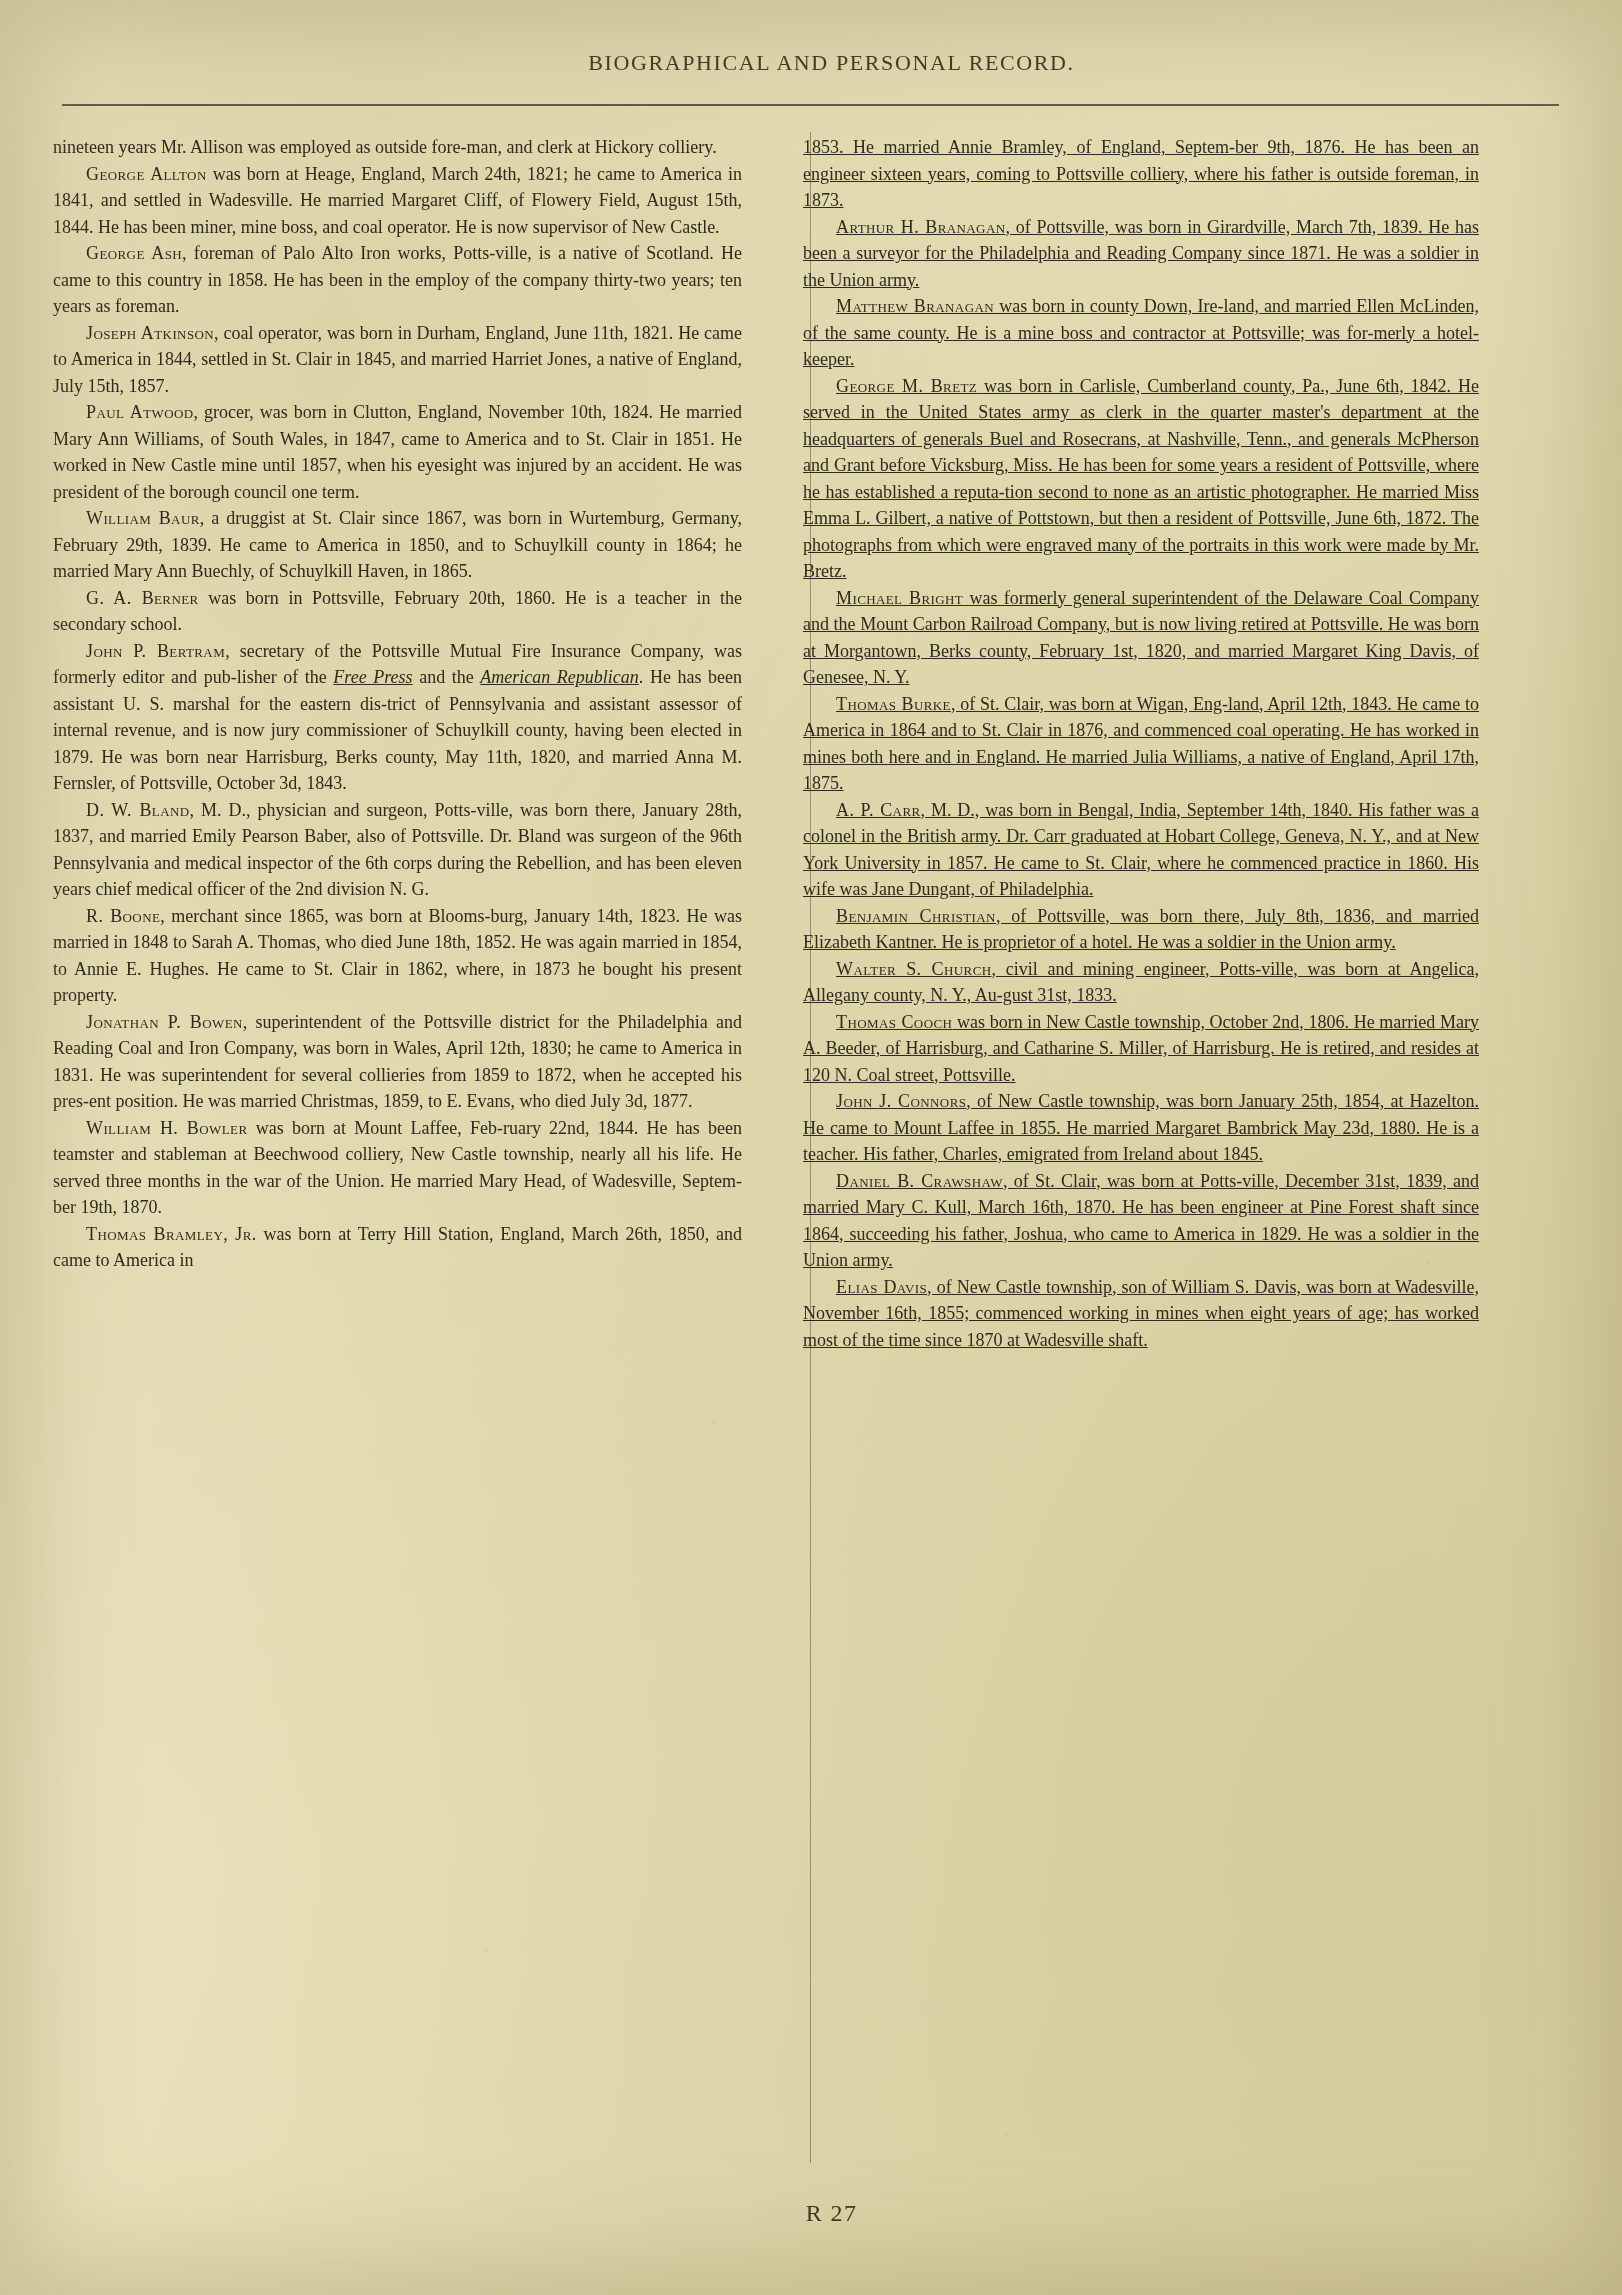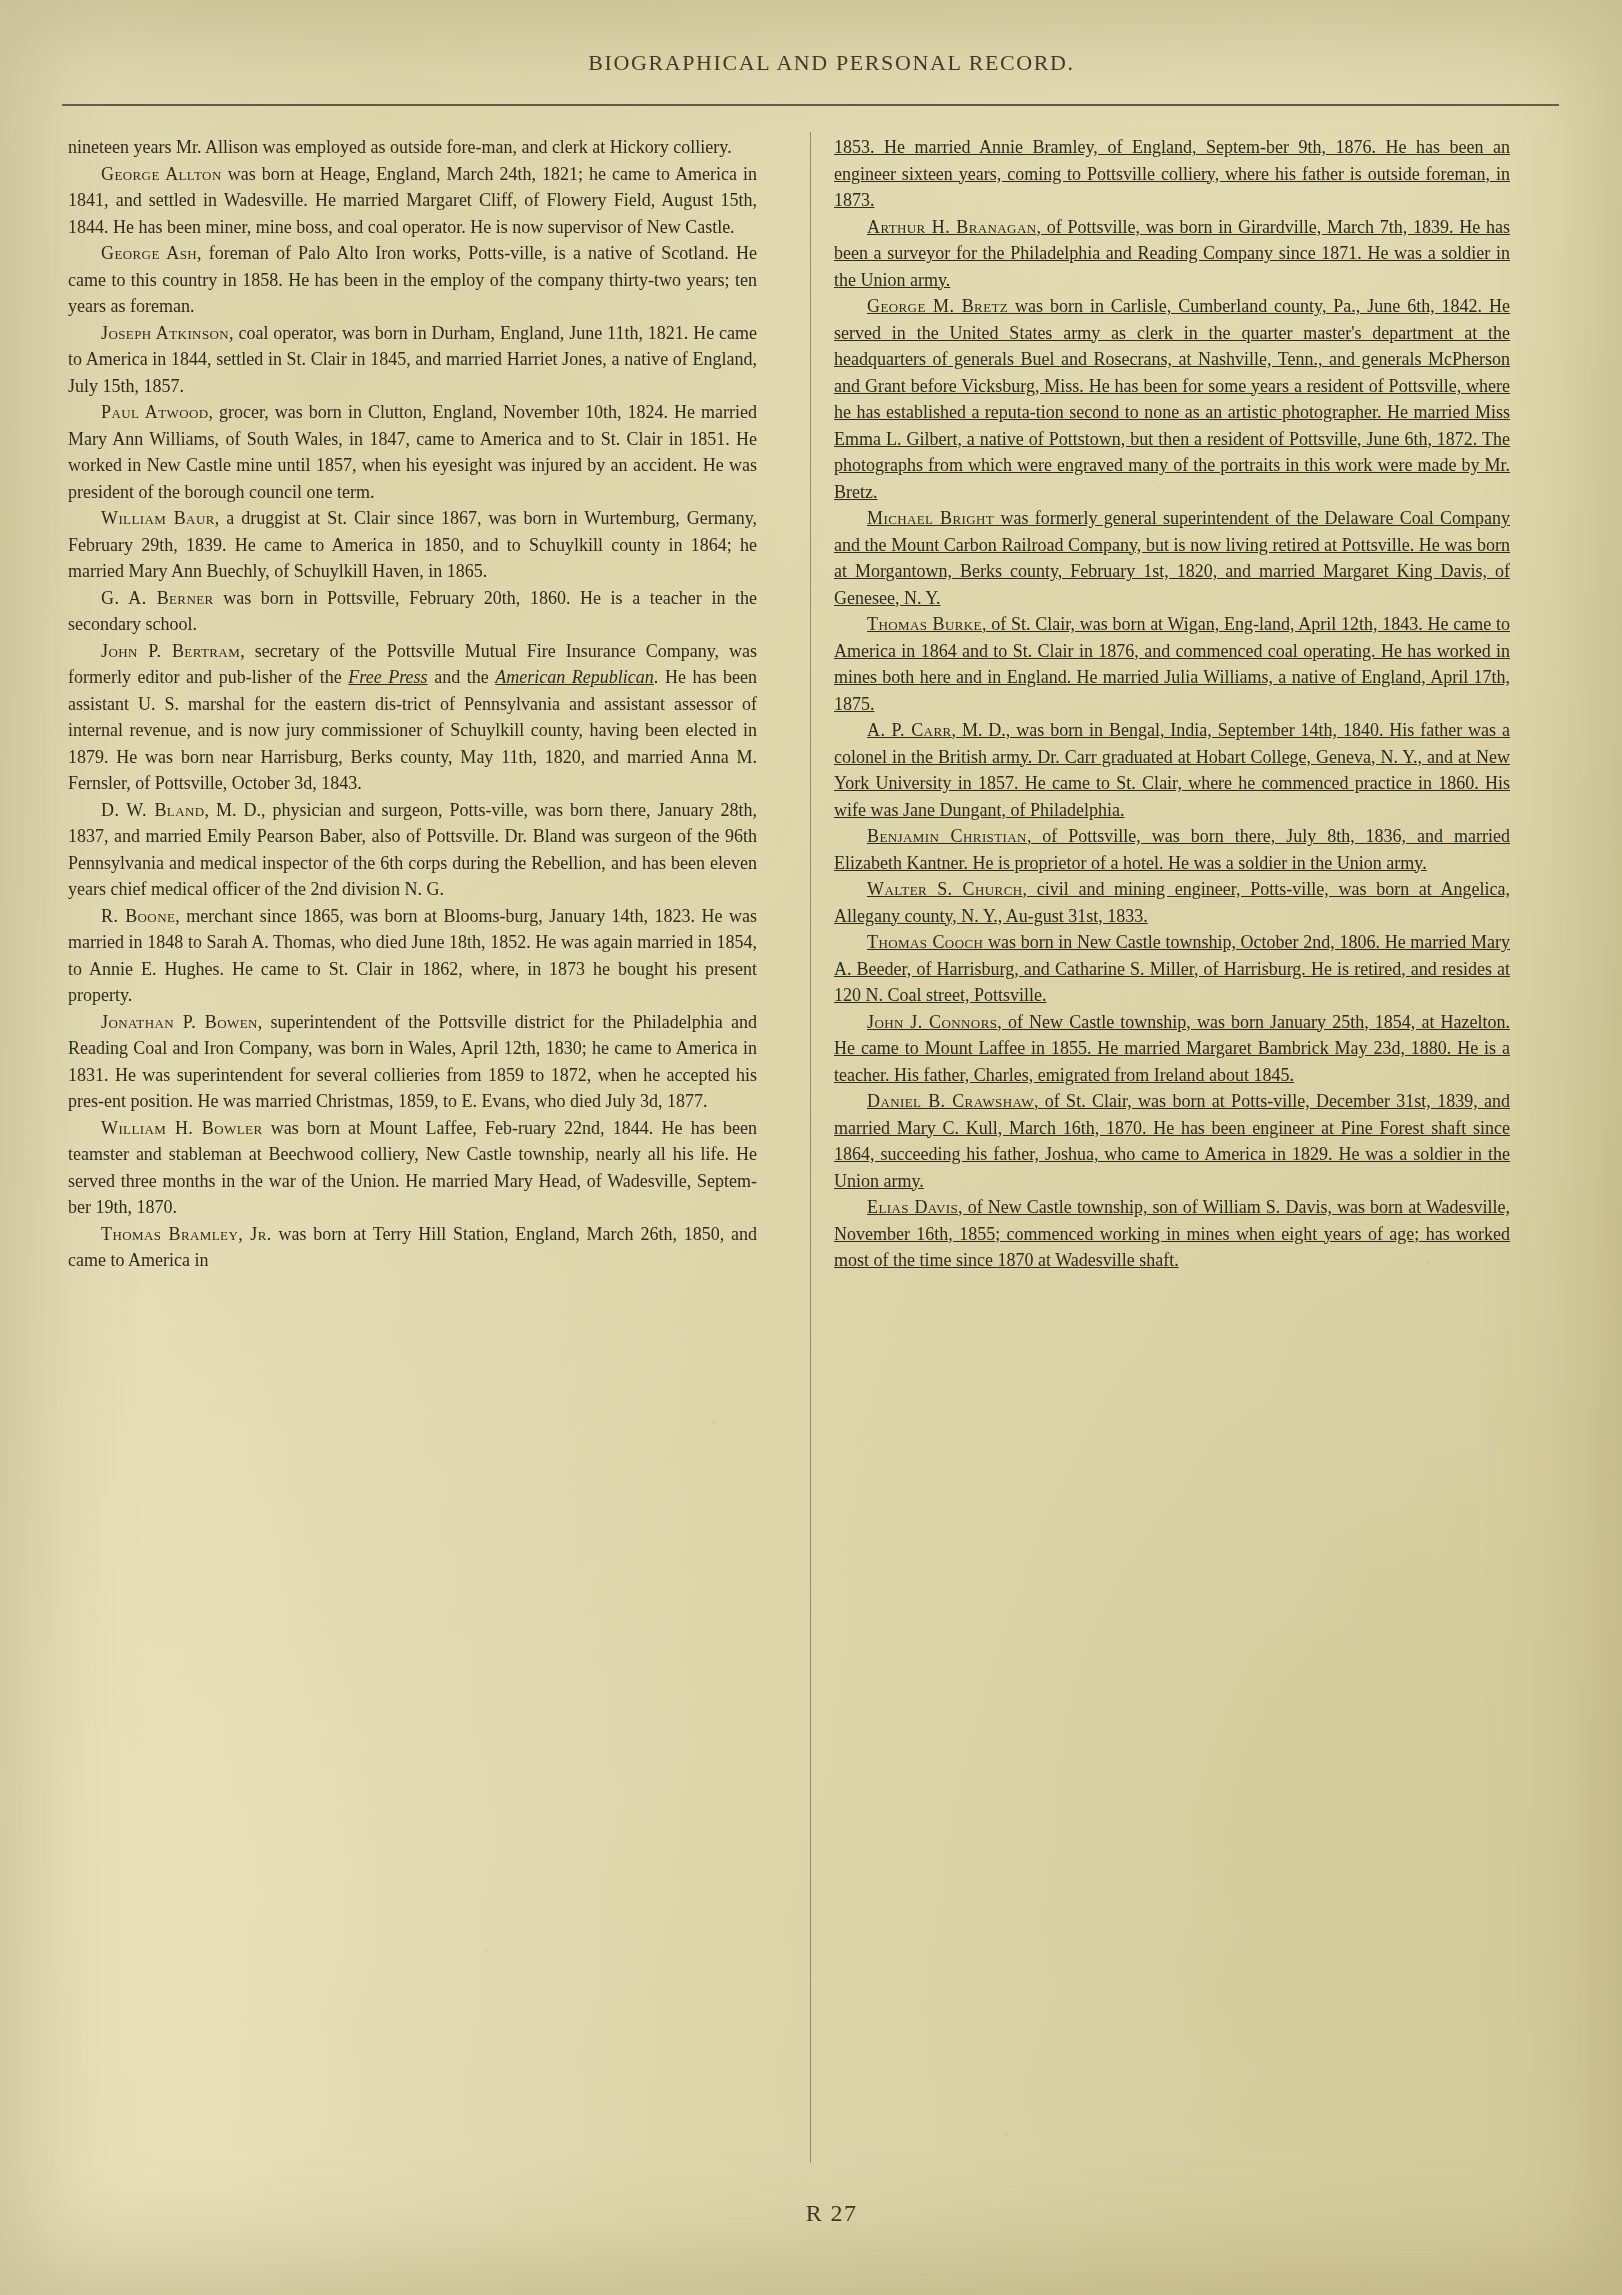--- a/index.html
+++ b/index.html
@@ -50,25 +50,25 @@
     top: 104px;
     left: 62px;
     width: 1497px;
     height: 2.1px;
     background: #4a4430;
     opacity: .85;
   }
   .columns {
     position: absolute;
     top: 134px;
-    left: 68px;
+    left: 53px;
     width: 1486px;
     height: 2038px;
     display: flex;
-    gap: 16px;
+    gap: 0;
   }
   .col {
     width: 713px;
     box-sizing: border-box;
     font-size: 18px;
     line-height: 26.5px;
     color: #2e2a1c;
     text-align: justify;
     text-justify: inter-word;
     hyphens: none;
@@ -143,20 +143,21 @@
         <p class=""><span class="sc">John P. Bertram</span><span>, secretary of the Pottsville Mutual Fire Insurance Company, was formerly editor and pub-lisher of the <span class="ital">Free Press</span> and the <span class="ital">American Republican</span>. He has been assistant U. S. marshal for the eastern dis-trict of Pennsylvania and assistant assessor of internal revenue, and is now jury commissioner of Schuylkill county, having been elected in 1879. He was born near Harrisburg, Berks county, May 11th, 1820, and married Anna M. Fernsler, of Pottsville, October 3d, 1843.</span></p>
         <p class=""><span class="sc">D. W. Bland</span><span>, M. D., physician and surgeon, Potts-ville, was born there, January 28th, 1837, and married Emily Pearson Baber, also of Pottsville. Dr. Bland was surgeon of the 96th Pennsylvania and medical inspector of the 6th corps during the Rebellion, and has been eleven years chief medical officer of the 2nd division N. G.</span></p>
         <p class=""><span class="sc">R. Boone</span><span>, merchant since 1865, was born at Blooms-burg, January 14th, 1823. He was married in 1848 to Sarah A. Thomas, who died June 18th, 1852. He was again married in 1854, to Annie E. Hughes. He came to St. Clair in 1862, where, in 1873 he bought his present property.</span></p>
         <p class=""><span class="sc">Jonathan P. Bowen</span><span>, superintendent of the Pottsville district for the Philadelphia and Reading Coal and Iron Company, was born in Wales, April 12th, 1830; he came to America in 1831. He was superintendent for several collieries from 1859 to 1872, when he accepted his pres-ent position. He was married Christmas, 1859, to E. Evans, who died July 3d, 1877.</span></p>
         <p class=""><span class="sc">William H. Bowler</span><span> was born at Mount Laffee, Feb-ruary 22nd, 1844. He has been teamster and stableman at Beechwood colliery, New Castle township, nearly all his life. He served three months in the war of the Union. He married Mary Head, of Wadesville, Septem-ber 19th, 1870.</span></p>
         <p class=""><span class="sc">Thomas Bramley, Jr.</span><span> was born at Terry Hill Station, England, March 26th, 1850, and came to America in</span></p>
       </div>
     <div class="col right" id="col-right">
         <p class="noindent"><span>1853. He married Annie Bramley, of England, Septem-ber 9th, 1876. He has been an engineer sixteen years, coming to Pottsville colliery, where his father is outside foreman, in 1873.</span></p>
         <p class=""><span class="sc">Arthur H. Branagan</span><span>, of Pottsville, was born in Girardville, March 7th, 1839. He has been a surveyor for the Philadelphia and Reading Company since 1871. He was a soldier in the Union army.</span></p>
+        <p class=""><span class="sc">Matthew Branagan</span><span> was born in county Down, Ire-land, and married Ellen McLinden, of the same county. He is a mine boss and contractor at Pottsville; was for-merly a hotel-keeper.</span></p>
         <p class=""><span class="sc">George M. Bretz</span><span> was born in Carlisle, Cumberland county, Pa., June 6th, 1842. He served in the United States army as clerk in the quarter master's department at the headquarters of generals Buel and Rosecrans, at Nashville, Tenn., and generals McPherson and Grant before Vicksburg, Miss. He has been for some years a resident of Pottsville, where he has established a reputa-tion second to none as an artistic photographer. He married Miss Emma L. Gilbert, a native of Pottstown, but then a resident of Pottsville, June 6th, 1872. The photographs from which were engraved many of the portraits in this work were made by Mr. Bretz.</span></p>
         <p class=""><span class="sc">Michael Bright</span><span> was formerly general superintendent of the Delaware Coal Company and the Mount Carbon Railroad Company, but is now living retired at Pottsville. He was born at Morgantown, Berks county, February 1st, 1820, and married Margaret King Davis, of Genesee, N. Y.</span></p>
         <p class=""><span class="sc">Thomas Burke</span><span>, of St. Clair, was born at Wigan, Eng-land, April 12th, 1843. He came to America in 1864 and to St. Clair in 1876, and commenced coal operating. He has worked in mines both here and in England. He married Julia Williams, a native of England, April 17th, 1875.</span></p>
         <p class=""><span class="sc">A. P. Carr</span><span>, M. D., was born in Bengal, India, September 14th, 1840. His father was a colonel in the British army. Dr. Carr graduated at Hobart College, Geneva, N. Y., and at New York University in 1857. He came to St. Clair, where he commenced practice in 1860. His wife was Jane Dungant, of Philadelphia.</span></p>
         <p class=""><span class="sc">Benjamin Christian</span><span>, of Pottsville, was born there, July 8th, 1836, and married Elizabeth Kantner. He is proprietor of a hotel. He was a soldier in the Union army.</span></p>
         <p class=""><span class="sc">Walter S. Church</span><span>, civil and mining engineer, Potts-ville, was born at Angelica, Allegany county, N. Y., Au-gust 31st, 1833.</span></p>
         <p class=""><span class="sc">Thomas Cooch</span><span> was born in New Castle township, October 2nd, 1806. He married Mary A. Beeder, of Harrisburg, and Catharine S. Miller, of Harrisburg. He is retired, and resides at 120 N. Coal street, Pottsville.</span></p>
         <p class=""><span class="sc">John J. Connors</span><span>, of New Castle township, was born January 25th, 1854, at Hazelton. He came to Mount Laffee in 1855. He married Margaret Bambrick May 23d, 1880. He is a teacher. His father, Charles, emigrated from Ireland about 1845.</span></p>
         <p class=""><span class="sc">Daniel B. Crawshaw</span><span>, of St. Clair, was born at Potts-ville, December 31st, 1839, and married Mary C. Kull, March 16th, 1870. He has been engineer at Pine Forest shaft since 1864, succeeding his father, Joshua, who came to America in 1829. He was a soldier in the Union army.</span></p>
         <p class=""><span class="sc">Elias Davis</span><span>, of New Castle township, son of William S. Davis, was born at Wadesville, November 16th, 1855; commenced working in mines when eight years of age; has worked most of the time since 1870 at Wadesville shaft.</span></p>

